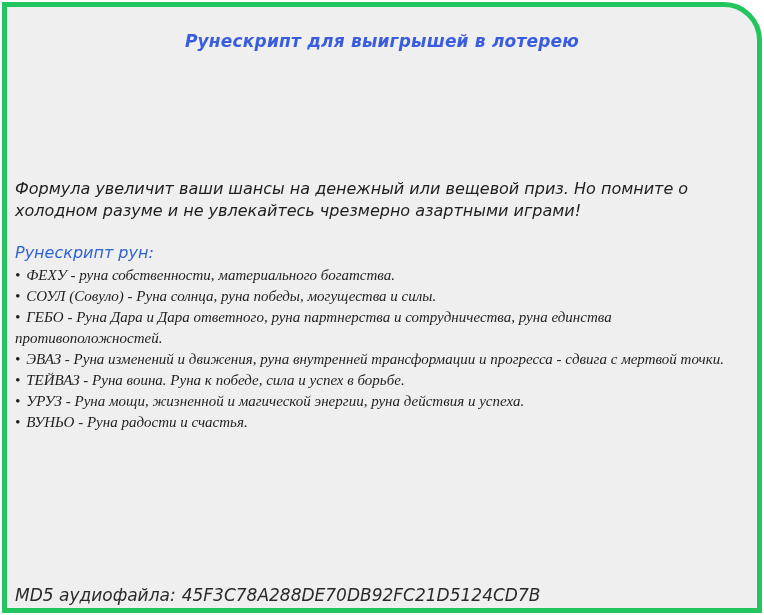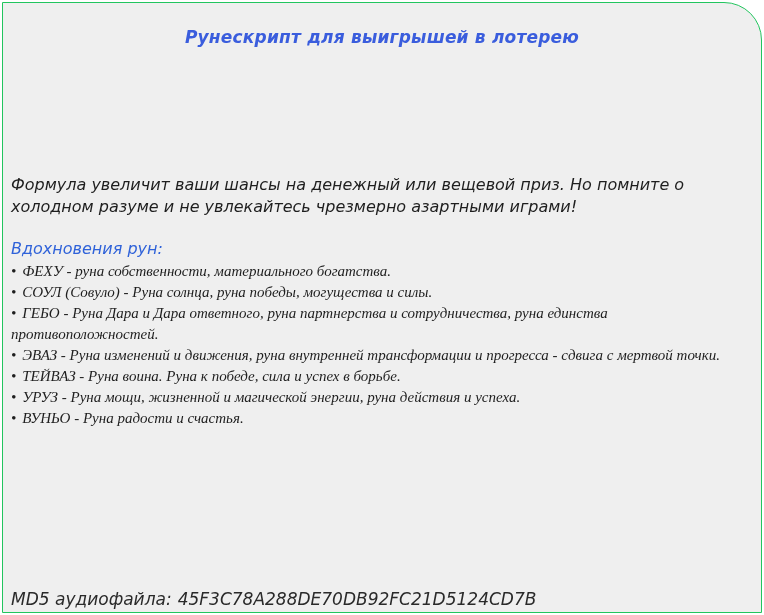--- a/index.html
+++ b/index.html
@@ -10,21 +10,21 @@
     background: #ffffff;
     font-family: "DejaVu Sans", sans-serif;
   }
   .panel {
     position: relative;
     box-sizing: border-box;
     width: 760px;
     height: 611px;
     margin: 2px;
     background: #efefef;
-    border: 1px solid #22c55e;
+    border: 5px solid #22c55e;
     border-top-right-radius: 38px;
     font-style: italic;
     color: #1e1e1e;
     overflow: hidden;
   }
   .title-row {
     position: absolute;
     top: 24px;
     left: 0;
     right: 0;
@@ -81,21 +81,21 @@
 <body>
 
 <div class="panel">
 
   <div class="title-row">
     <span class="page-title">Рунескрипт для выигрышей в лотерею</span>
   </div>
 
   <div class="intro">Формула увеличит ваши шансы на денежный или вещевой приз. Но помните о холодном разуме и не увлекайтесь чрезмерно азартными играми!</div>
 
-  <div class="section-heading">Вдохновения рун:</div>
+  <div class="section-heading">Рунескрипт рун:</div>
 
   <div class="rune-list">
     <div class="rune-item">
       <span class="bullet">•</span><span>ФЕХУ - руна собственности, материального богатства.</span>
     </div>
     <div class="rune-item">
       <span class="bullet">•</span><span>СОУЛ (Совуло) - Руна солнца, руна победы, могущества и силы.</span>
     </div>
     <div class="rune-item">
       <span class="bullet">•</span><span>ГЕБО - Руна Дара и Дара ответного, руна партнерства и сотрудничества, руна единства противоположностей.</span>

